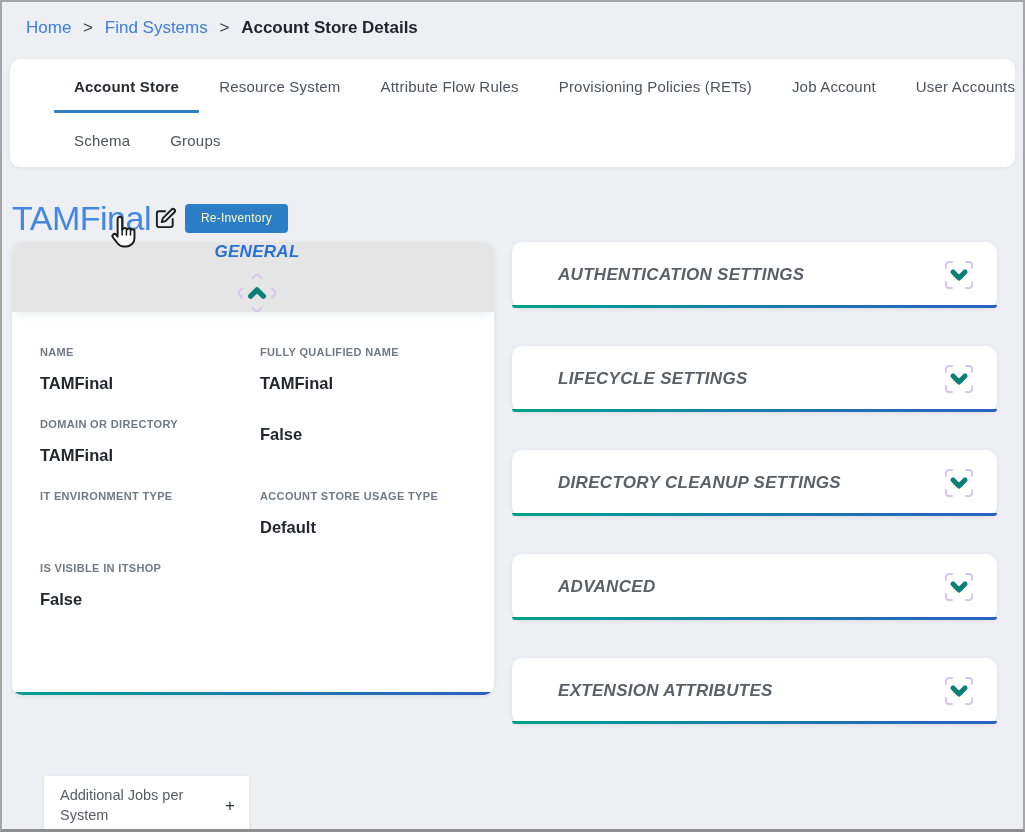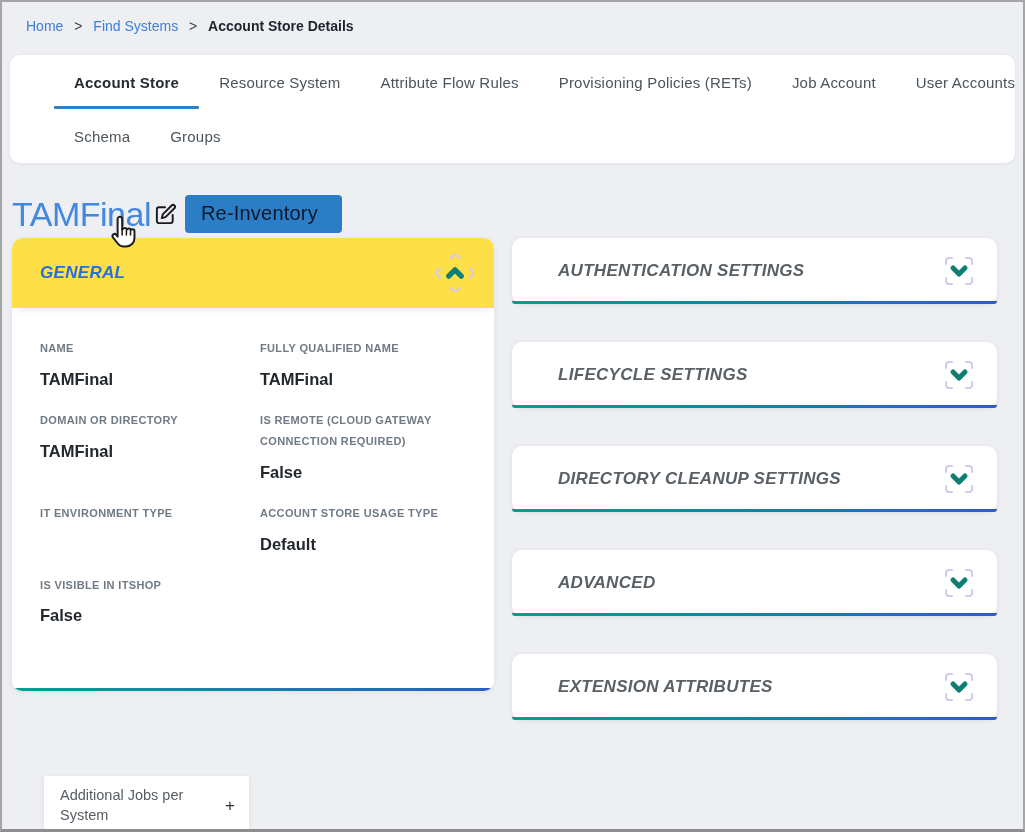--- a/index.html
+++ b/index.html
@@ -3,21 +3,21 @@
 <meta charset="utf-8">
 <style>
   * { margin:0; padding:0; box-sizing:border-box; }
   html,body { width:1025px; height:832px; font-family:"Liberation Sans", sans-serif; }
   .page {
     width:1025px; height:832px; position:relative; overflow:hidden;
     background:#edeff3;
     border:2px solid #a5a5a5; border-bottom:3px solid #8d8d8d;
   }
   
-  .breadcrumb { padding:16px 0 0 24px; font-size:14px; color:#3a4048; }
+  .breadcrumb { padding:16px 0 0 24px; font-size:17px; color:#3a4048; }
   .breadcrumb a { color:#3d7ed9; text-decoration:none; cursor:pointer; }
   .breadcrumb .sep { margin:0 7px; color:#3a4048; }
   .breadcrumb .current { color:#1f242b; font-weight:700; }
   
   .tab-card {
     margin:21px 8px 0 8px; background:#ffffff; border-radius:10px;
     box-shadow:0 1px 4px rgba(50,60,80,.08);
   }
   .tab-row { display:flex;padding-left:44px; }
   .tab {
@@ -28,45 +28,46 @@
   .tab.active { color:#272c33; font-weight:700; }
   .tab.active::after {
     content:""; position:absolute; left:0; right:0; bottom:0; height:3px;
     background:#2e7fc3; border-radius:1px;
   }
   
   .title-row { display:flex; align-items:center; margin:30px 0 0 10px; height:42px; }
   .page-title { font-size:34px; font-weight:500; color:#4287e1; letter-spacing:-.5px; line-height:1; }
   .edit-btn { margin-left:3px; display:inline-flex; cursor:pointer; }
   .reinv-btn {
-    margin-left:8px; background:#2b7ec5; color:#0f172a; border:none; cursor:pointer;
-    font-family:inherit; font-size:20px; font-weight:500; letter-spacing:.2px;
-    padding:7px 24px 8px 16px; border-radius:4px;
+    margin-left:8px; background:#2b7ec5; color:#fef9c3; border:none; cursor:pointer;
+    font-family:inherit; font-size:12px; font-weight:500; letter-spacing:.2px;
+    padding:7px 16px 8px 16px; border-radius:4px;
   }
   
   .main { display:flex; margin:3px 0 0 10px; align-items:flex-start; }
   .left-col { width:482px; flex:none; }
   .right-col { margin-left:18px; width:485px; flex:none; }
   .panel {
     position:relative; background:#ffffff; border-radius:10px;
     box-shadow:0 1px 5px rgba(50,60,80,.09);
   }
   .panel::after {
     content:""; position:absolute; left:0; right:0; bottom:0; height:3px;
     background:linear-gradient(90deg,#00a18c,#2d5ec6);
     border-radius:0 0 10px 10px;
   }
   .panel-header {
     display:flex; align-items:center; justify-content:space-between;
     padding:0 20px 0 28px; cursor:pointer; position:relative; z-index:1;
   }
   .panel.general { height:453px; overflow:hidden; }
   .panel.general .panel-header {
-    height:70px; background:#fde047; border-radius:10px 10px 0 0;
+    height:70px; background:#e5e5e5; border-radius:10px 10px 0 0;
     box-shadow:0 7px 8px -5px rgba(30,40,60,.10);
+    flex-direction:column;
   }
   .panel-title { font-style:italic; font-weight:700; font-size:17px; letter-spacing:.3px; color:#596066; }
   .panel-title.blue { color:#2a6fd6; }
   .collapsed { height:66px; margin-bottom:38px; }
   .collapsed .panel-header { height:66px;padding-left:46px; }
   
   .panel-body {
     display:grid; grid-template-columns:1fr 1fr; column-gap:12px; row-gap:21px;
     padding:30px 26px 0 28px;
   }
@@ -152,21 +153,20 @@
           </div>
           <div class="field">
             <div class="field-label">FULLY QUALIFIED NAME</div>
             <div class="field-value">TAMFinal</div>
           </div>
           <div class="field">
             <div class="field-label">DOMAIN OR DIRECTORY</div>
             <div class="field-value">TAMFinal</div>
           </div>
           <div class="field">
-            <div class="field-label">IS REMOTE (CLOUD GATEWAY CONNECTION REQUIRED)</div>
             <div class="field-value">False</div>
           </div>
           <div class="field">
             <div class="field-label">IT ENVIRONMENT TYPE</div>
             <div class="field-value"></div>
           </div>
           <div class="field">
             <div class="field-label">ACCOUNT STORE USAGE TYPE</div>
             <div class="field-value">Default</div>
           </div>

